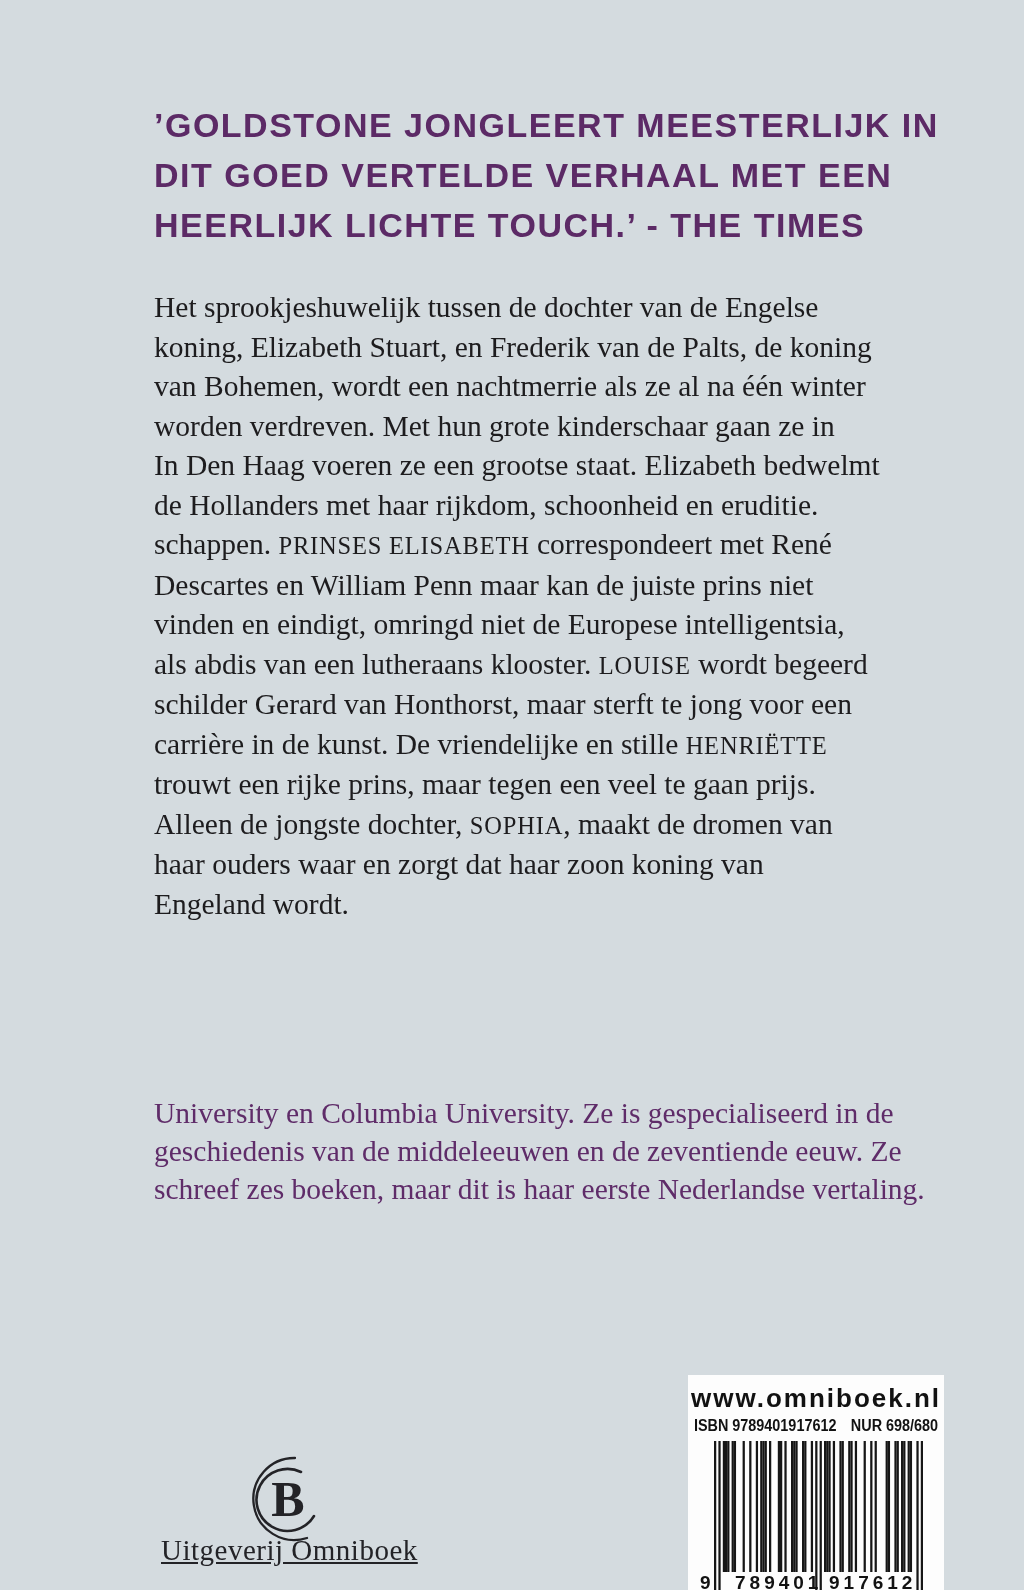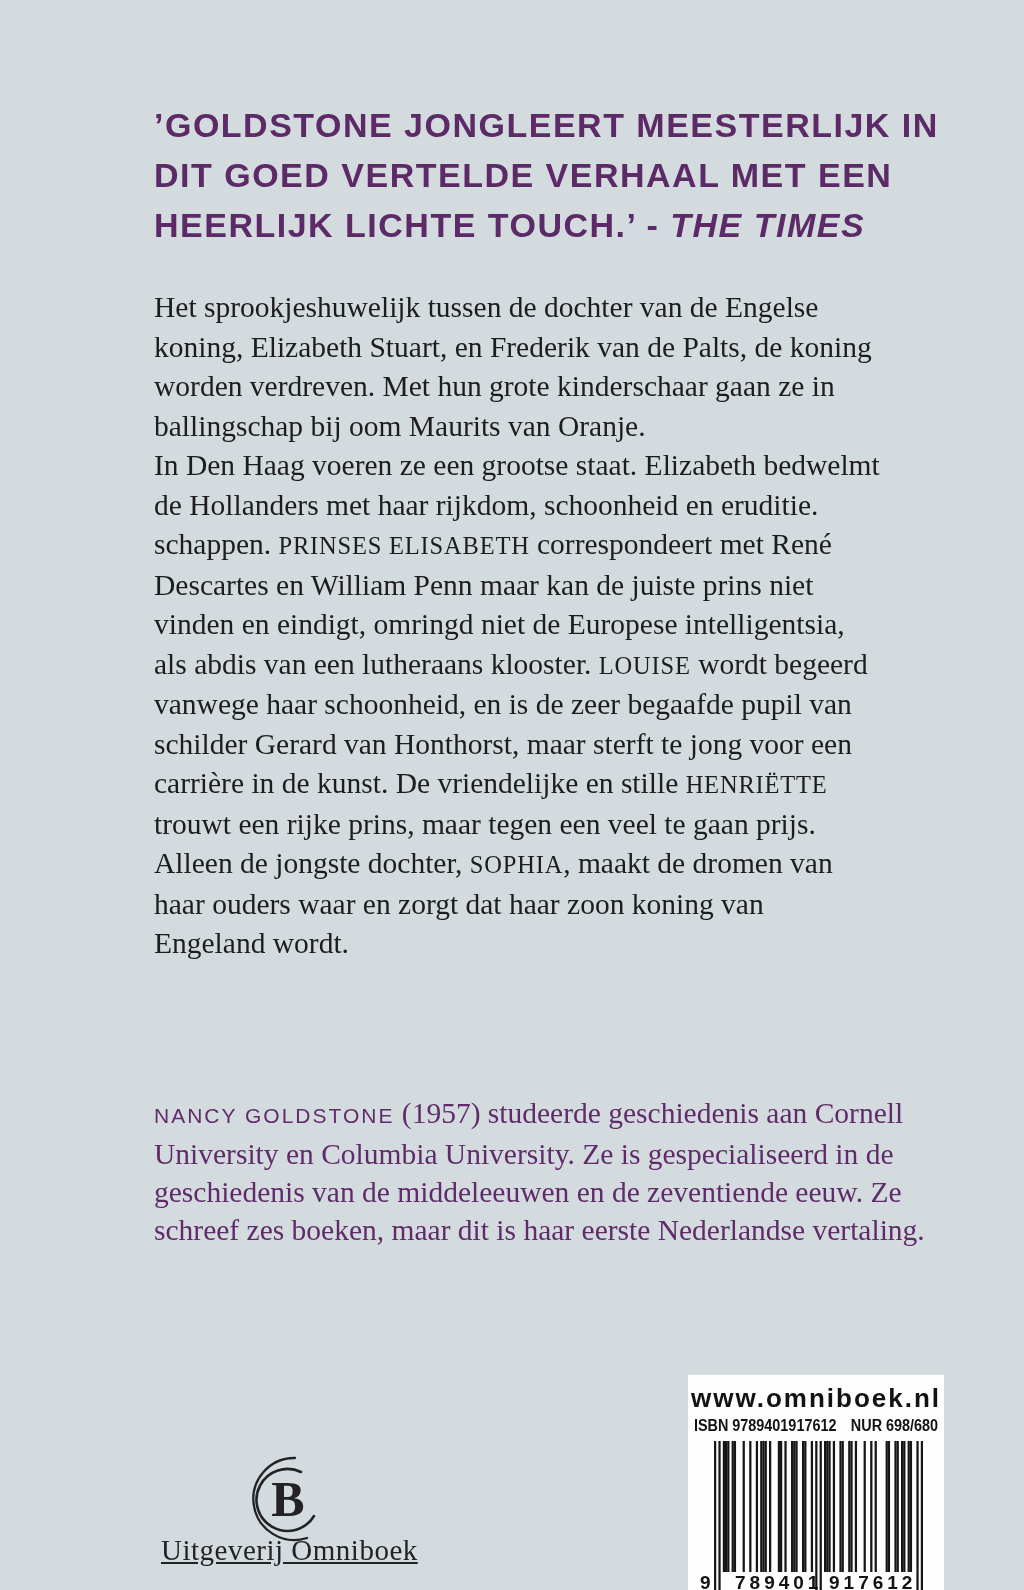--- a/index.html
+++ b/index.html
@@ -10,21 +10,21 @@
     position:relative; width:1024px; height:1590px; overflow:hidden;
     background:var(--bg); font-family:"Liberation Serif", serif;
   }
   .tline{white-space:nowrap;}
   
   .quote{
     position:absolute; left:154px; top:100px;
     font-family:"Liberation Sans", sans-serif; font-weight:700;
     font-size:34px; letter-spacing:1.5px; line-height:50px; color:var(--purple);
   }
-  .quote .it{font-style:italic;}
+  .quote .it{}
   
   .synopsis{
     position:absolute; left:154px; top:288px;
     font-size:29.5px; line-height:39.5px; color:var(--body);
   }
   .synopsis .sc{font-size:24.5px; letter-spacing:0.8px;margin-top:48px;}
   
   .bio{
     position:absolute; left:154px; top:1094px;
     font-size:29.5px; line-height:38px; color:var(--bio);
@@ -69,39 +69,37 @@
 
   <div class="quote">
       <div class="tline"><span>’GOLDSTONE JONGLEERT MEESTERLIJK IN</span></div>
       <div class="tline"><span>DIT GOED VERTELDE VERHAAL MET EEN</span></div>
       <div class="tline"><span>HEERLIJK LICHTE TOUCH.’ - </span><span class="it">THE TIMES</span></div>
     </div>
 
   <div class="synopsis">
       <div class="tline"><span>Het sprookjeshuwelijk tussen de dochter van de Engelse</span></div>
       <div class="tline"><span>koning, Elizabeth Stuart, en Frederik van de Palts, de koning</span></div>
+      <div class="tline"><span>van Bohemen, wordt een nachtmerrie als ze al na één winter</span></div>
       <div class="tline"><span>worden verdreven. Met hun grote kinderschaar gaan ze in</span></div>
-      <div class="tline"><span>ballingschap bij oom Maurits van Oranje.</span></div>
       <div class="tline"><span>In Den Haag voeren ze een grootse staat. Elizabeth bedwelmt</span></div>
       <div class="tline"><span>de Hollanders met haar rijkdom, schoonheid en eruditie.</span></div>
       <div class="tline"><span>schappen. </span><span class="sc">PRINSES ELISABETH</span><span> correspondeert met René</span></div>
       <div class="tline"><span>Descartes en William Penn maar kan de juiste prins niet</span></div>
       <div class="tline"><span>vinden en eindigt, omringd niet de Europese intelligentsia,</span></div>
       <div class="tline"><span>als abdis van een lutheraans klooster. </span><span class="sc">LOUISE</span><span> wordt begeerd</span></div>
-      <div class="tline"><span>vanwege haar schoonheid, en is de zeer begaafde pupil van</span></div>
       <div class="tline"><span>schilder Gerard van Honthorst, maar sterft te jong voor een</span></div>
       <div class="tline"><span>carrière in de kunst. De vriendelijke en stille </span><span class="sc">HENRIËTTE</span></div>
       <div class="tline"><span>trouwt een rijke prins, maar tegen een veel te gaan prijs.</span></div>
       <div class="tline"><span>Alleen de jongste dochter, </span><span class="sc">SOPHIA</span><span>, maakt de dromen van</span></div>
       <div class="tline"><span>haar ouders waar en zorgt dat haar zoon koning van</span></div>
       <div class="tline"><span>Engeland wordt.</span></div>
     </div>
 
   <div class="bio">
-      <div class="tline"><span class="ns">NANCY GOLDSTONE</span><span> (1957) studeerde geschiedenis aan Cornell</span></div>
       <div class="tline"><span>University en Columbia University. Ze is gespecialiseerd in de</span></div>
       <div class="tline"><span>geschiedenis van de middeleeuwen en de zeventiende eeuw. Ze</span></div>
       <div class="tline"><span>schreef zes boeken, maar dit is haar eerste Nederlandse vertaling.</span></div>
     </div>
 
   <svg class="logo" width="112" height="100" viewBox="0 0 112 100" aria-hidden="true">
     <path d="M 69 24 A 31 31 0 1 0 82 68" fill="none" stroke="#232327" stroke-width="2.6" stroke-linecap="round"></path>
     <path d="M 63 10 A 41 41 0 1 0 75 90" fill="none" stroke="#232327" stroke-width="2.3" stroke-linecap="round"></path>
     <text x="56" y="68" text-anchor="middle" font-family="Liberation Serif, serif" font-weight="700" font-size="50" fill="#232327">B</text>
   </svg>

